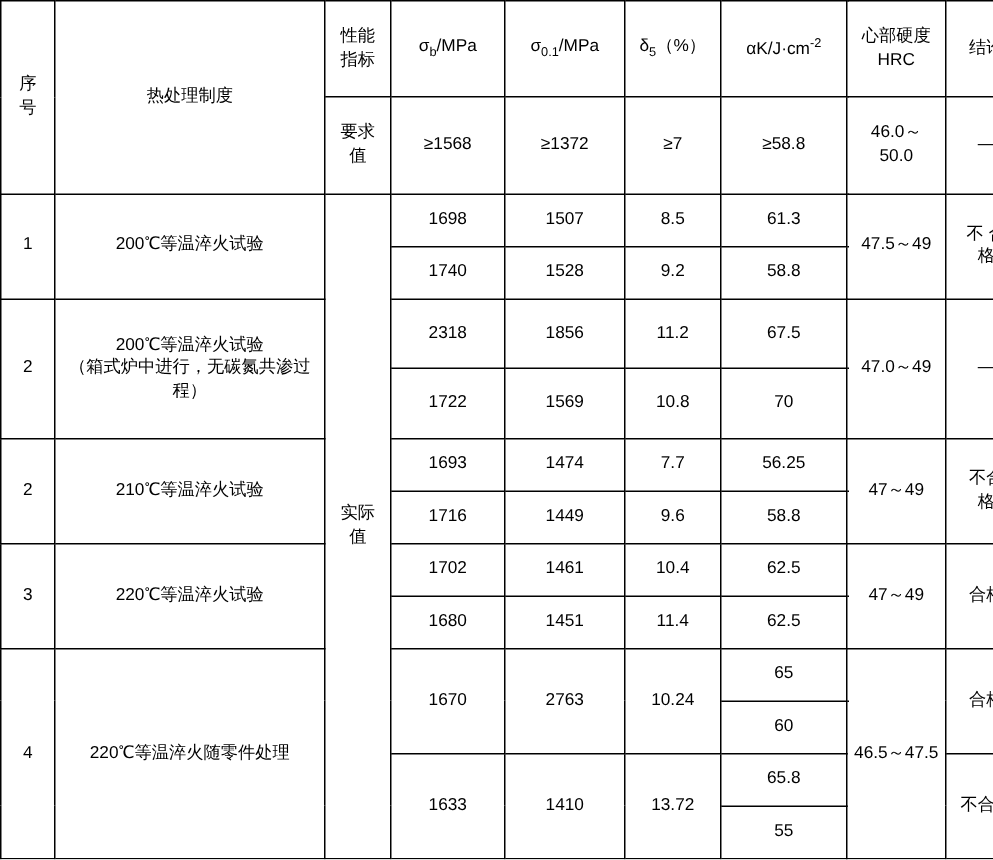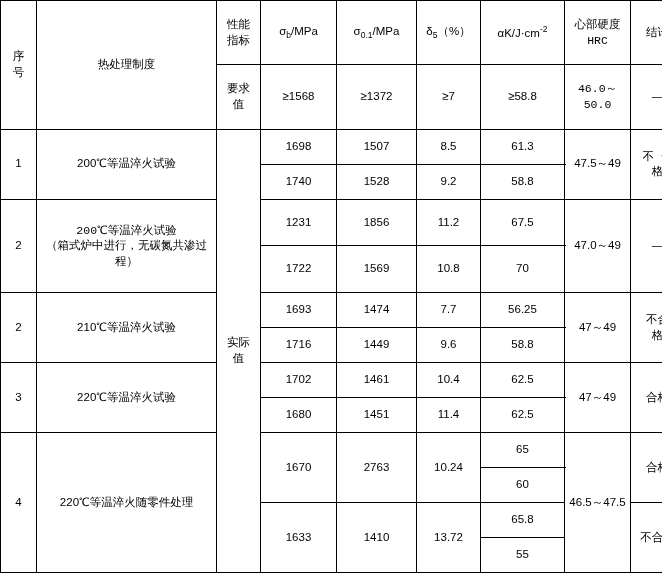--- a/index.html
+++ b/index.html
@@ -52,21 +52,20 @@
   .sub {
     font-size: 8.5px;
     vertical-align: sub;
   }
   .sup {
     font-size: 8.5px;
     vertical-align: super;
   }
   .stack {
     display: block;
-    font-family: Liberation Mono, monospace;
   }
   
   .c-seq { width: 36px; }
   .c-proc { width: 180px; }
   .c-item { width: 44px; }
   .c-sb { width: 76px; }
   .c-s02 { width: 80px; }
   .c-d5 { width: 64px; }
   .c-ak { width: 84px; }
   .c-hrc { width: 66px; }
@@ -160,21 +159,21 @@
     <td colspan="2">58.8</td>
   </tr>
 
   <tr>
     <td class="seq" rowspan="2">2</td>
     <td class="process" rowspan="2">
       <span class="stack">200℃等温淬火试验</span>
       <span class="stack">（箱式炉中进行，无碳氮共渗过</span>
       <span class="stack">程）</span>
     </td>
-    <td>1231</td>
+    <td>2318</td>
     <td>1856</td>
     <td>11.2</td>
     <td colspan="2">67.5</td>
     <td rowspan="2">47.0～49</td>
     <td rowspan="2">—</td>
   </tr>
   <tr>
     <td>1722</td>
     <td>1569</td>
     <td>10.8</td>

